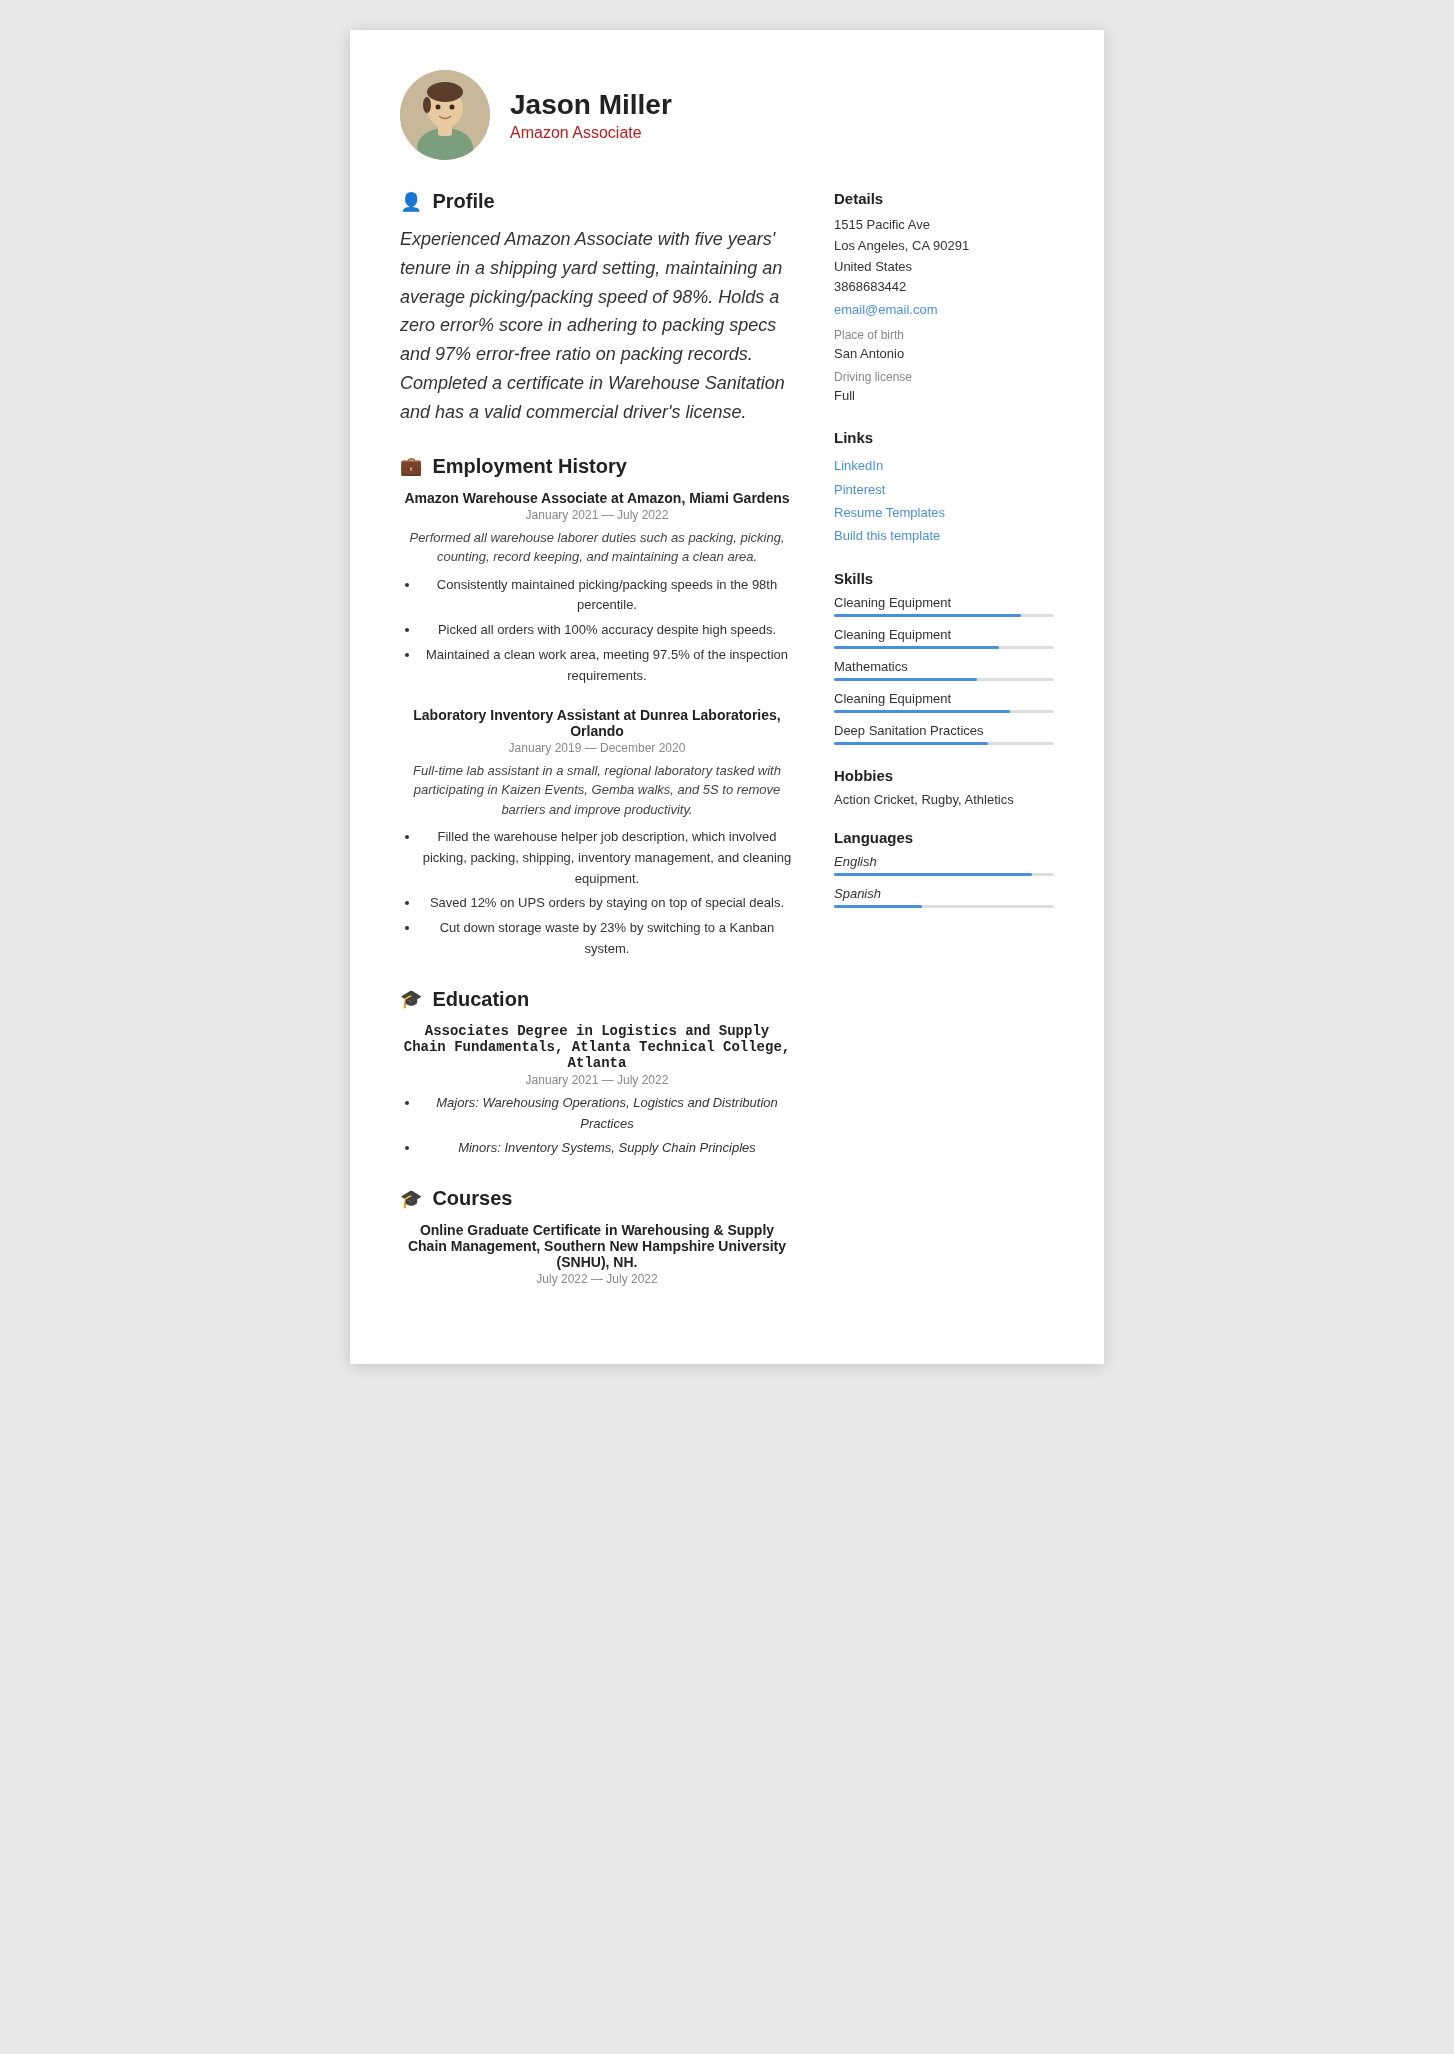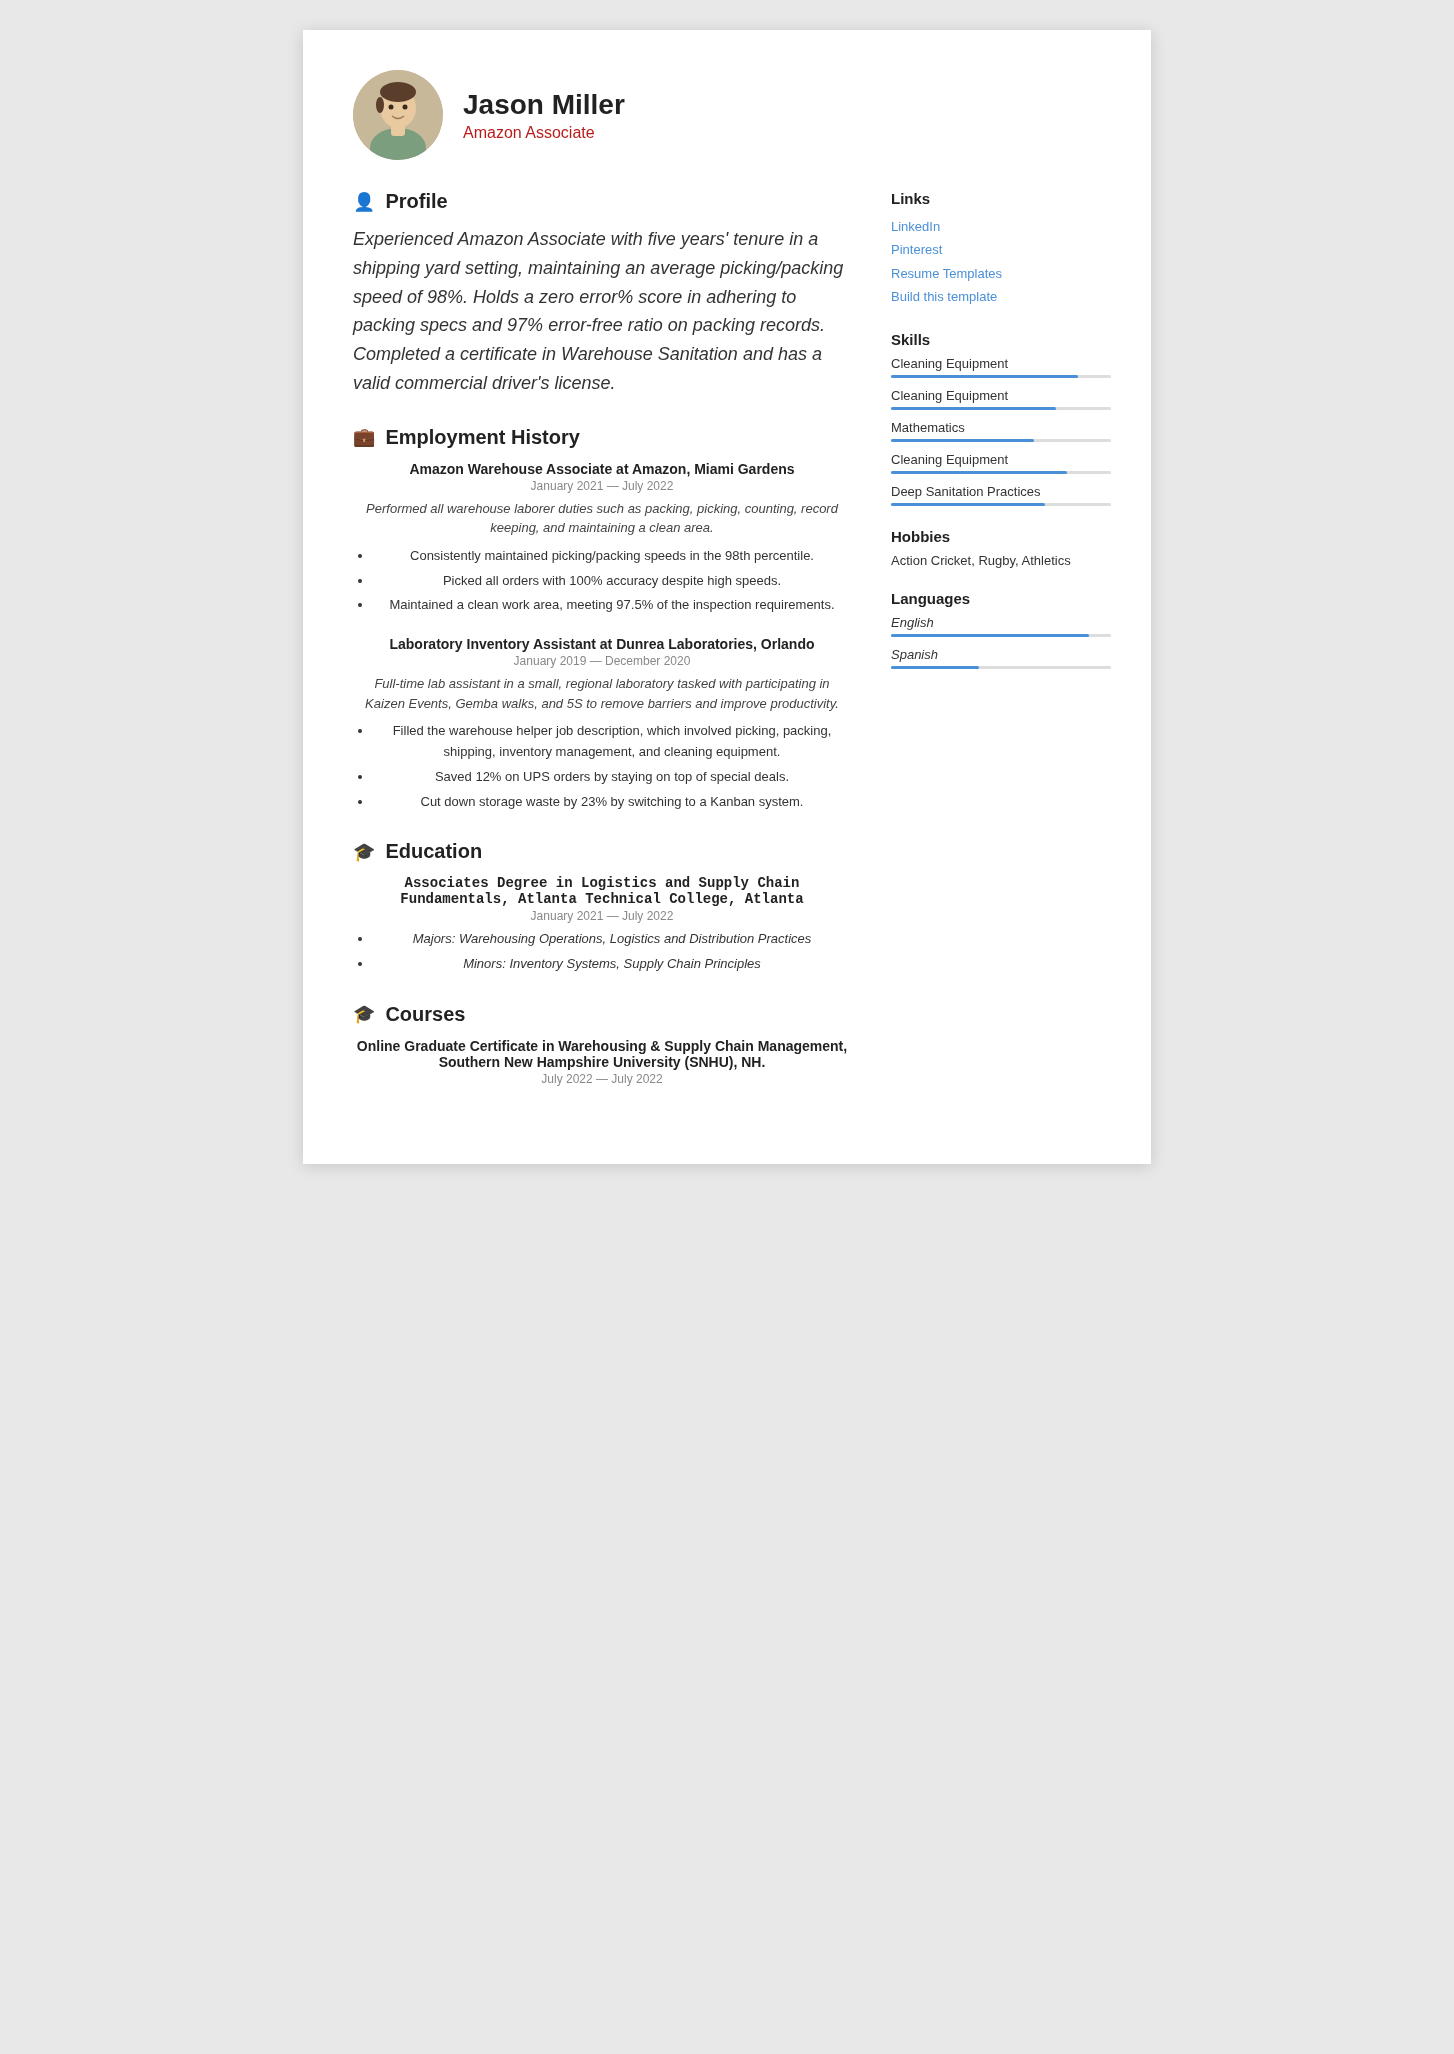--- a/index.html
+++ b/index.html
@@ -7,22 +7,22 @@
       font-family: Arial, sans-serif;
       background: #e8e8e8;
       display: flex;
       justify-content: center;
       align-items: flex-start;
       padding: 30px;
       min-height: 100vh;
     }
     .resume-wrapper {
       background: #fff;
-      width: 848px;
-      padding: 40px 40px 50px 50px;
+      width: 754px;
+      padding: 40px 50px 50px 50px;
       box-shadow: 0 2px 15px rgba(0,0,0,0.15);
     }
     
     .header {
       display: flex;
       align-items: center;
       margin-bottom: 30px;
     }
     .avatar {
       width: 90px;
@@ -315,20 +315,32 @@
         <div class="job-entry">
           <div class="course-title">Online Graduate Certificate in Warehousing &amp; Supply Chain Management, Southern New Hampshire University (SNHU), NH.</div>
           <div class="course-dates">July 2022 — July 2022</div>
         </div>
       </div>
 
     </div>
 
     <div class="right-col">
 
+      <div class="right-section">
+        <div class="right-section-title">Details</div>
+        <div class="detail-line">1515 Pacific Ave</div>
+        <div class="detail-line">Los Angeles, CA 90291</div>
+        <div class="detail-line">United States</div>
+        <div class="detail-line">3868683442</div>
+        <a class="detail-link" href="#">email@email.com</a>
+        <div class="detail-label">Place of birth</div>
+        <div class="detail-line">San Antonio</div>
+        <div class="detail-label">Driving license</div>
+        <div class="detail-line">Full</div>
+      </div>
 
       <div class="right-section">
         <div class="right-section-title">Links</div>
         <a class="detail-link" href="#">LinkedIn</a>
         <a class="detail-link" href="#">Pinterest</a>
         <a class="detail-link" href="#">Resume Templates</a>
         <a class="detail-link" href="#">Build this template</a>
       </div>
 
       <div class="right-section">

